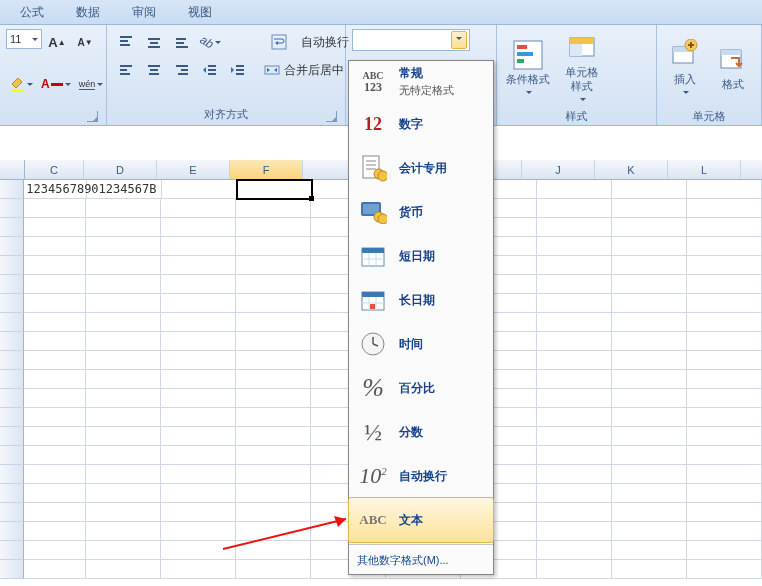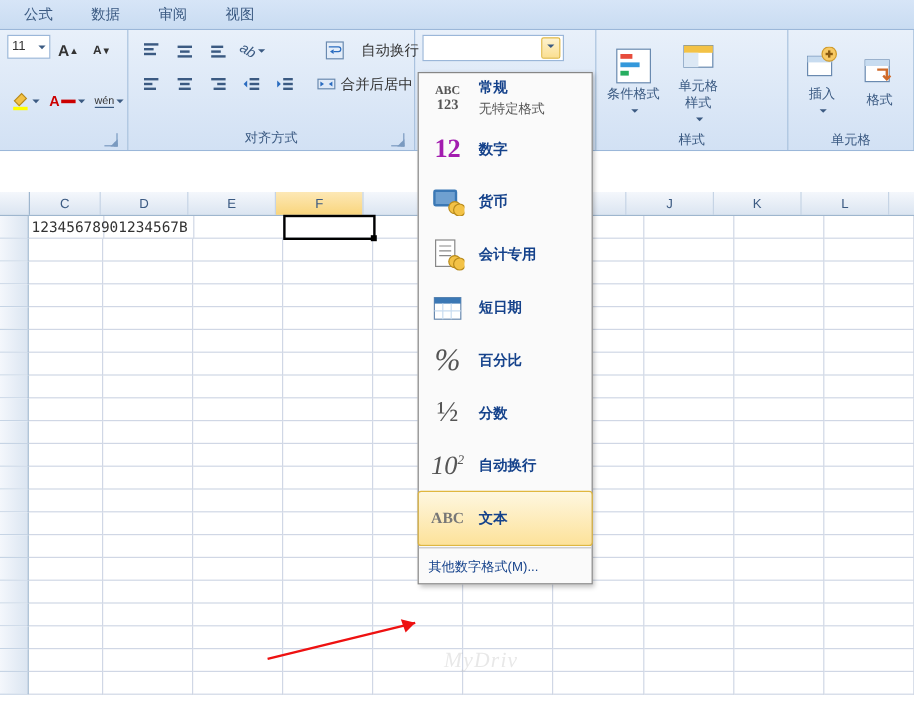--- a/index.html
+++ b/index.html
@@ -563,62 +563,85 @@
           </div>
         </div>
       <div class="lbls">
           <div class="ttl">常规</div>
           <div class="sub">无特定格式</div>
         </div>
     </div>
   </div>
   <div class="dd-item">
     <div class="ico">
-        <span style="font-family:Georgia,serif;font-size:22px;color:#a21caf;font-weight:bold">12</span>
+        <span style="font-family:Georgia,serif;font-size:18px;color:#b91c1c;font-weight:bold">12</span>
       </div>
     <div class="ttl">数字</div>
-  </div>
-  <div class="dd-item">
-    <div class="ico">
-        <svg width="28" height="24">
-          <rect x="2" y="2" width="20" height="14" rx="2" fill="#3b78b5"></rect>
-          <rect x="4" y="4" width="16" height="10" fill="#6fa0d0"></rect>
-          <circle cx="20" cy="17" r="5" fill="#f3c246" stroke="#b88a1a"></circle>
-          <circle cx="24" cy="19" r="5" fill="#f3c246" stroke="#b88a1a"></circle>
-        </svg>
-      </div>
-    <div class="ttl">货币</div>
   </div>
   <div class="dd-item">
     <div class="ico">
         <svg width="28" height="28">
           <rect x="4" y="2" width="16" height="22" fill="#fff" stroke="#888"></rect>
           <line x1="7" y1="7" x2="17" y2="7" stroke="#888"></line>
           <line x1="7" y1="11" x2="17" y2="11" stroke="#888"></line>
           <line x1="7" y1="15" x2="17" y2="15" stroke="#888"></line>
           <circle cx="20" cy="20" r="5" fill="#f3c246" stroke="#b88a1a"></circle>
           <circle cx="24" cy="22" r="5" fill="#f3c246" stroke="#b88a1a"></circle>
         </svg>
       </div>
     <div class="ttl">会计专用</div>
   </div>
   <div class="dd-item">
     <div class="ico">
+        <svg width="28" height="24">
+          <rect x="2" y="2" width="20" height="14" rx="2" fill="#3b78b5"></rect>
+          <rect x="4" y="4" width="16" height="10" fill="#6fa0d0"></rect>
+          <circle cx="20" cy="17" r="5" fill="#f3c246" stroke="#b88a1a"></circle>
+          <circle cx="24" cy="19" r="5" fill="#f3c246" stroke="#b88a1a"></circle>
+        </svg>
+      </div>
+    <div class="ttl">货币</div>
+  </div>
+  <div class="dd-item">
+    <div class="ico">
         <svg width="26" height="24">
           <rect x="2" y="4" width="22" height="18" fill="#fff" stroke="#6a8ab0"></rect>
           <rect x="2" y="4" width="22" height="5" fill="#3b78b5"></rect>
           <line x1="9" y1="9" x2="9" y2="22" stroke="#c8dcf0"></line>
           <line x1="16" y1="9" x2="16" y2="22" stroke="#c8dcf0"></line>
           <line x1="2" y1="15" x2="24" y2="15" stroke="#c8dcf0"></line>
         </svg>
       </div>
     <div class="ttl">短日期</div>
   </div>
   <div class="dd-item">
     <div class="ico">
+        <svg width="26" height="24">
+          <rect x="2" y="4" width="22" height="18" fill="#fff" stroke="#6a8ab0"></rect>
+          <rect x="2" y="4" width="22" height="5" fill="#3b78b5"></rect>
+          <line x1="9" y1="9" x2="9" y2="22" stroke="#c8dcf0"></line>
+          <line x1="16" y1="9" x2="16" y2="22" stroke="#c8dcf0"></line>
+          <line x1="2" y1="15" x2="24" y2="15" stroke="#c8dcf0"></line>
+          <rect x="10" y="16" width="5" height="5" fill="#e74c3c"></rect>
+        </svg>
+      </div>
+    <div class="ttl">长日期</div>
+  </div>
+  <div class="dd-item">
+    <div class="ico">
+        <svg width="26" height="26">
+          <circle cx="13" cy="13" r="11" fill="#f4f4f4" stroke="#888"></circle>
+          <line x1="13" y1="13" x2="13" y2="6" stroke="#555" stroke-width="1.5"></line>
+          <line x1="13" y1="13" x2="18" y2="15" stroke="#555" stroke-width="1.5"></line>
+        </svg>
+      </div>
+    <div class="ttl">时间</div>
+  </div>
+  <div class="dd-item">
+    <div class="ico">
         <span style="font-family:Georgia,serif;font-size:26px;color:#555;font-style:italic">%</span>
       </div>
     <div class="ttl">百分比</div>
   </div>
   <div class="dd-item">
     <div class="ico">
         <span style="font-family:Georgia,serif;font-size:24px;color:#555">½</span>
       </div>
     <div class="ttl">分数</div>
   </div>

